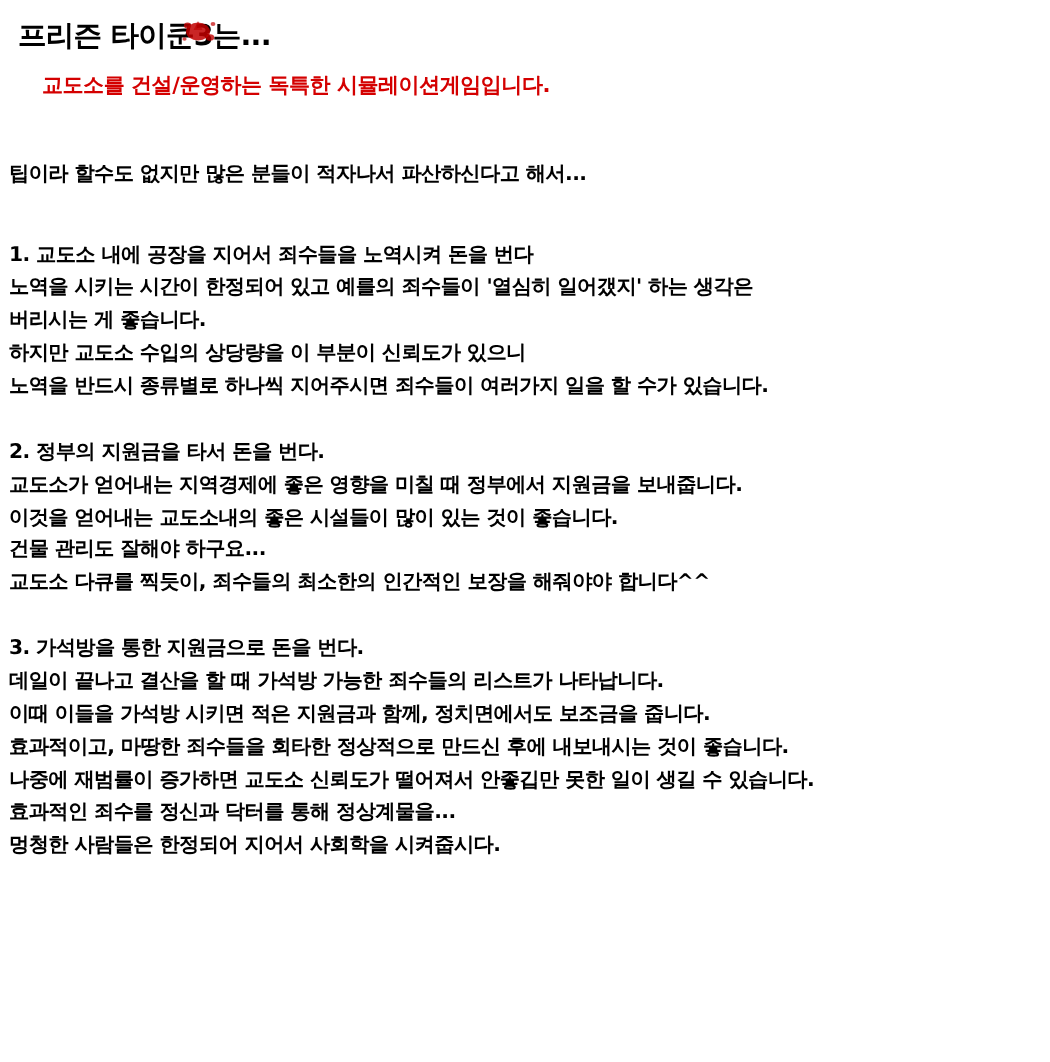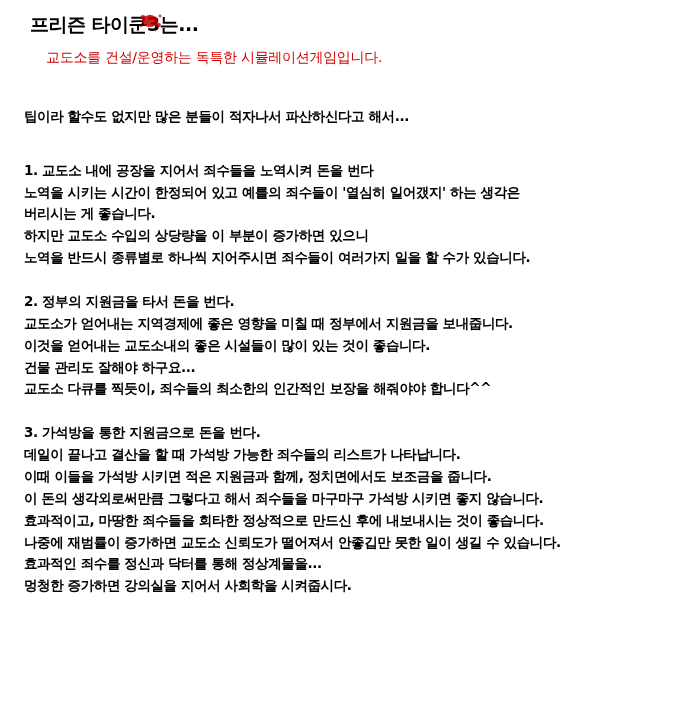--- a/index.html
+++ b/index.html
@@ -11,21 +11,21 @@
     height: 708px;
     background: #ffffff;
     font-family: "DejaVu Sans", sans-serif;
     overflow: hidden;
   }
   .page {
     position: relative;
     width: 700px;
     height: 708px;
     box-sizing: border-box;
-    padding: 10px 0 0 24px;
+    padding: 10px 0 0 6px;
     border-radius: 23px;
   }
   
   .title {
     font-size: 19px;
     font-weight: bold;
     color: #000000;
     letter-spacing: -0.5px;
     line-height: 1.1;
     margin: 4px 0 0 6px;
@@ -35,21 +35,21 @@
   .title .blood {
     position: absolute;
     left: 108px;
     top: -2px;
     width: 26px;
     height: 20px;
     pointer-events: none;
   }
   .subtitle {
     font-size: 14px;
-    font-weight: normal;
+    font-weight: bold;
     color: #d40000;
     letter-spacing: -0.3px;
     margin: 14px 0 0 22px;
     line-height: 1.2;
   }
   
   .body-block {
     margin-top: 40px;
     color: #000000;
     font-size: 13.5px;
@@ -95,37 +95,36 @@
 
     <div class="para">
       <span class="line">팁이라 할수도 없지만 많은 분들이 적자나서 파산하신다고 해서...</span>
       <span class="spacer-sm" style="display:block;"></span>
     </div>
 
     <div class="para">
       <span class="line">1. 교도소 내에 공장을 지어서 죄수들을 노역시켜 돈을 번다</span>
       <span class="line">노역을 시키는 시간이 한정되어 있고 예를의 죄수들이 '열심히 일어갰지' 하는 생각은</span>
       <span class="line">버리시는 게 좋습니다.</span>
-      <span class="line">하지만 교도소 수입의 상당량을 이 부분이 증가하면 있으니</span>
+      <span class="line">하지만 교도소 수입의 상당량을 이 부분이 신뢰도가 있으니</span>
       <span class="line">노역을 반드시 종류별로 하나씩 지어주시면 죄수들이 여러가지 일을 할 수가 있습니다.</span>
     </div>
 
     <div class="para">
       <span class="line">2. 정부의 지원금을 타서 돈을 번다.</span>
       <span class="line">교도소가 얻어내는 지역경제에 좋은 영향을 미칠 때 정부에서 지원금을 보내줍니다.</span>
       <span class="line">이것을 얻어내는 교도소내의 좋은 시설들이 많이 있는 것이 좋습니다.</span>
       <span class="line">건물 관리도 잘해야 하구요...</span>
       <span class="line">교도소 다큐를 찍듯이, 죄수들의 최소한의 인간적인 보장을 해줘야야 합니다^^</span>
     </div>
 
     <div class="para tight">
       <span class="line">3. 가석방을 통한 지원금으로 돈을 번다.</span>
       <span class="line">데일이 끝나고 결산을 할 때 가석방 가능한 죄수들의 리스트가 나타납니다.</span>
       <span class="line">이때 이들을 가석방 시키면 적은 지원금과 함께, 정치면에서도 보조금을 줍니다.</span>
-      <span class="line">이 돈의 생각외로써만큼 그렇다고 해서 죄수들을 마구마구 가석방 시키면 좋지 않습니다.</span>
       <span class="line">효과적이고, 마땅한 죄수들을 회타한 정상적으로 만드신 후에 내보내시는 것이 좋습니다.</span>
       <span class="line">나중에 재범률이 증가하면 교도소 신뢰도가 떨어져서 안좋깁만 못한 일이 생길 수 있습니다.</span>
       <span class="line">효과적인 죄수를 정신과 닥터를 통해 정상계물을...</span>
-      <span class="line">멍청한 증가하면 강의실을 지어서 사회학을 시켜줍시다.</span>
+      <span class="line">멍청한 사람들은 한정되어 지어서 사회학을 시켜줍시다.</span>
     </div>
 
   </div>
 </div>
 
 </body></html>

